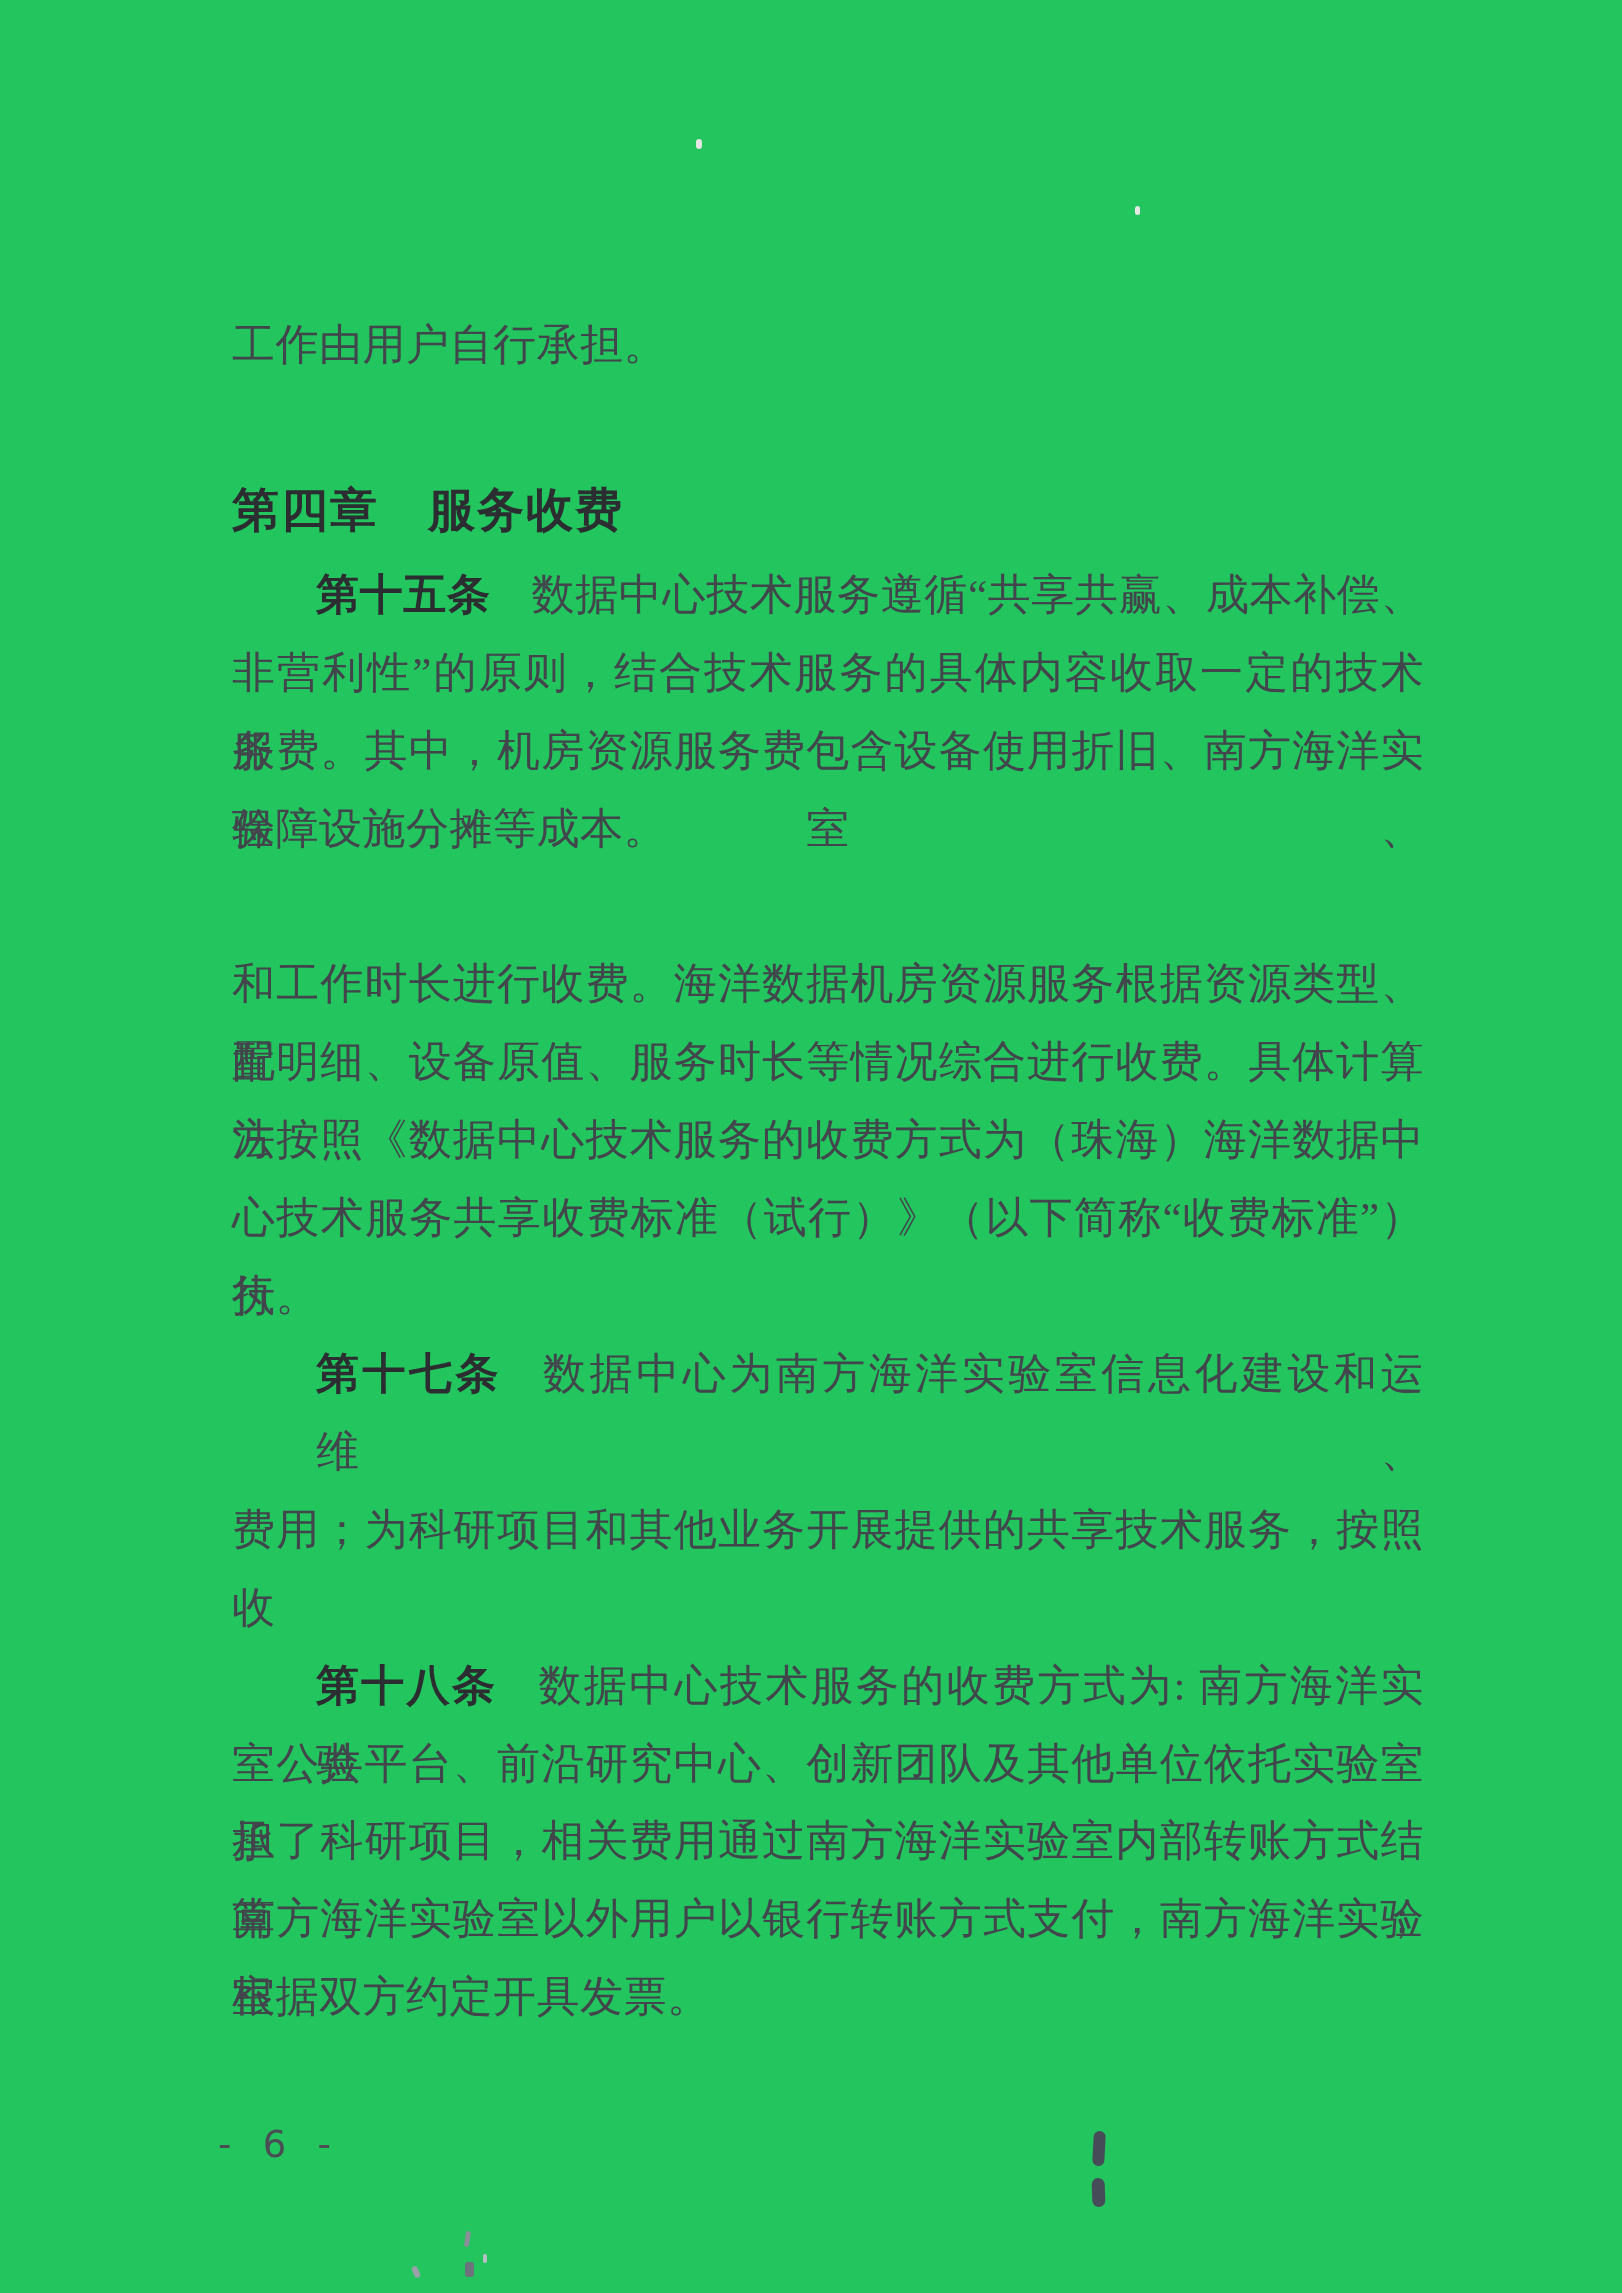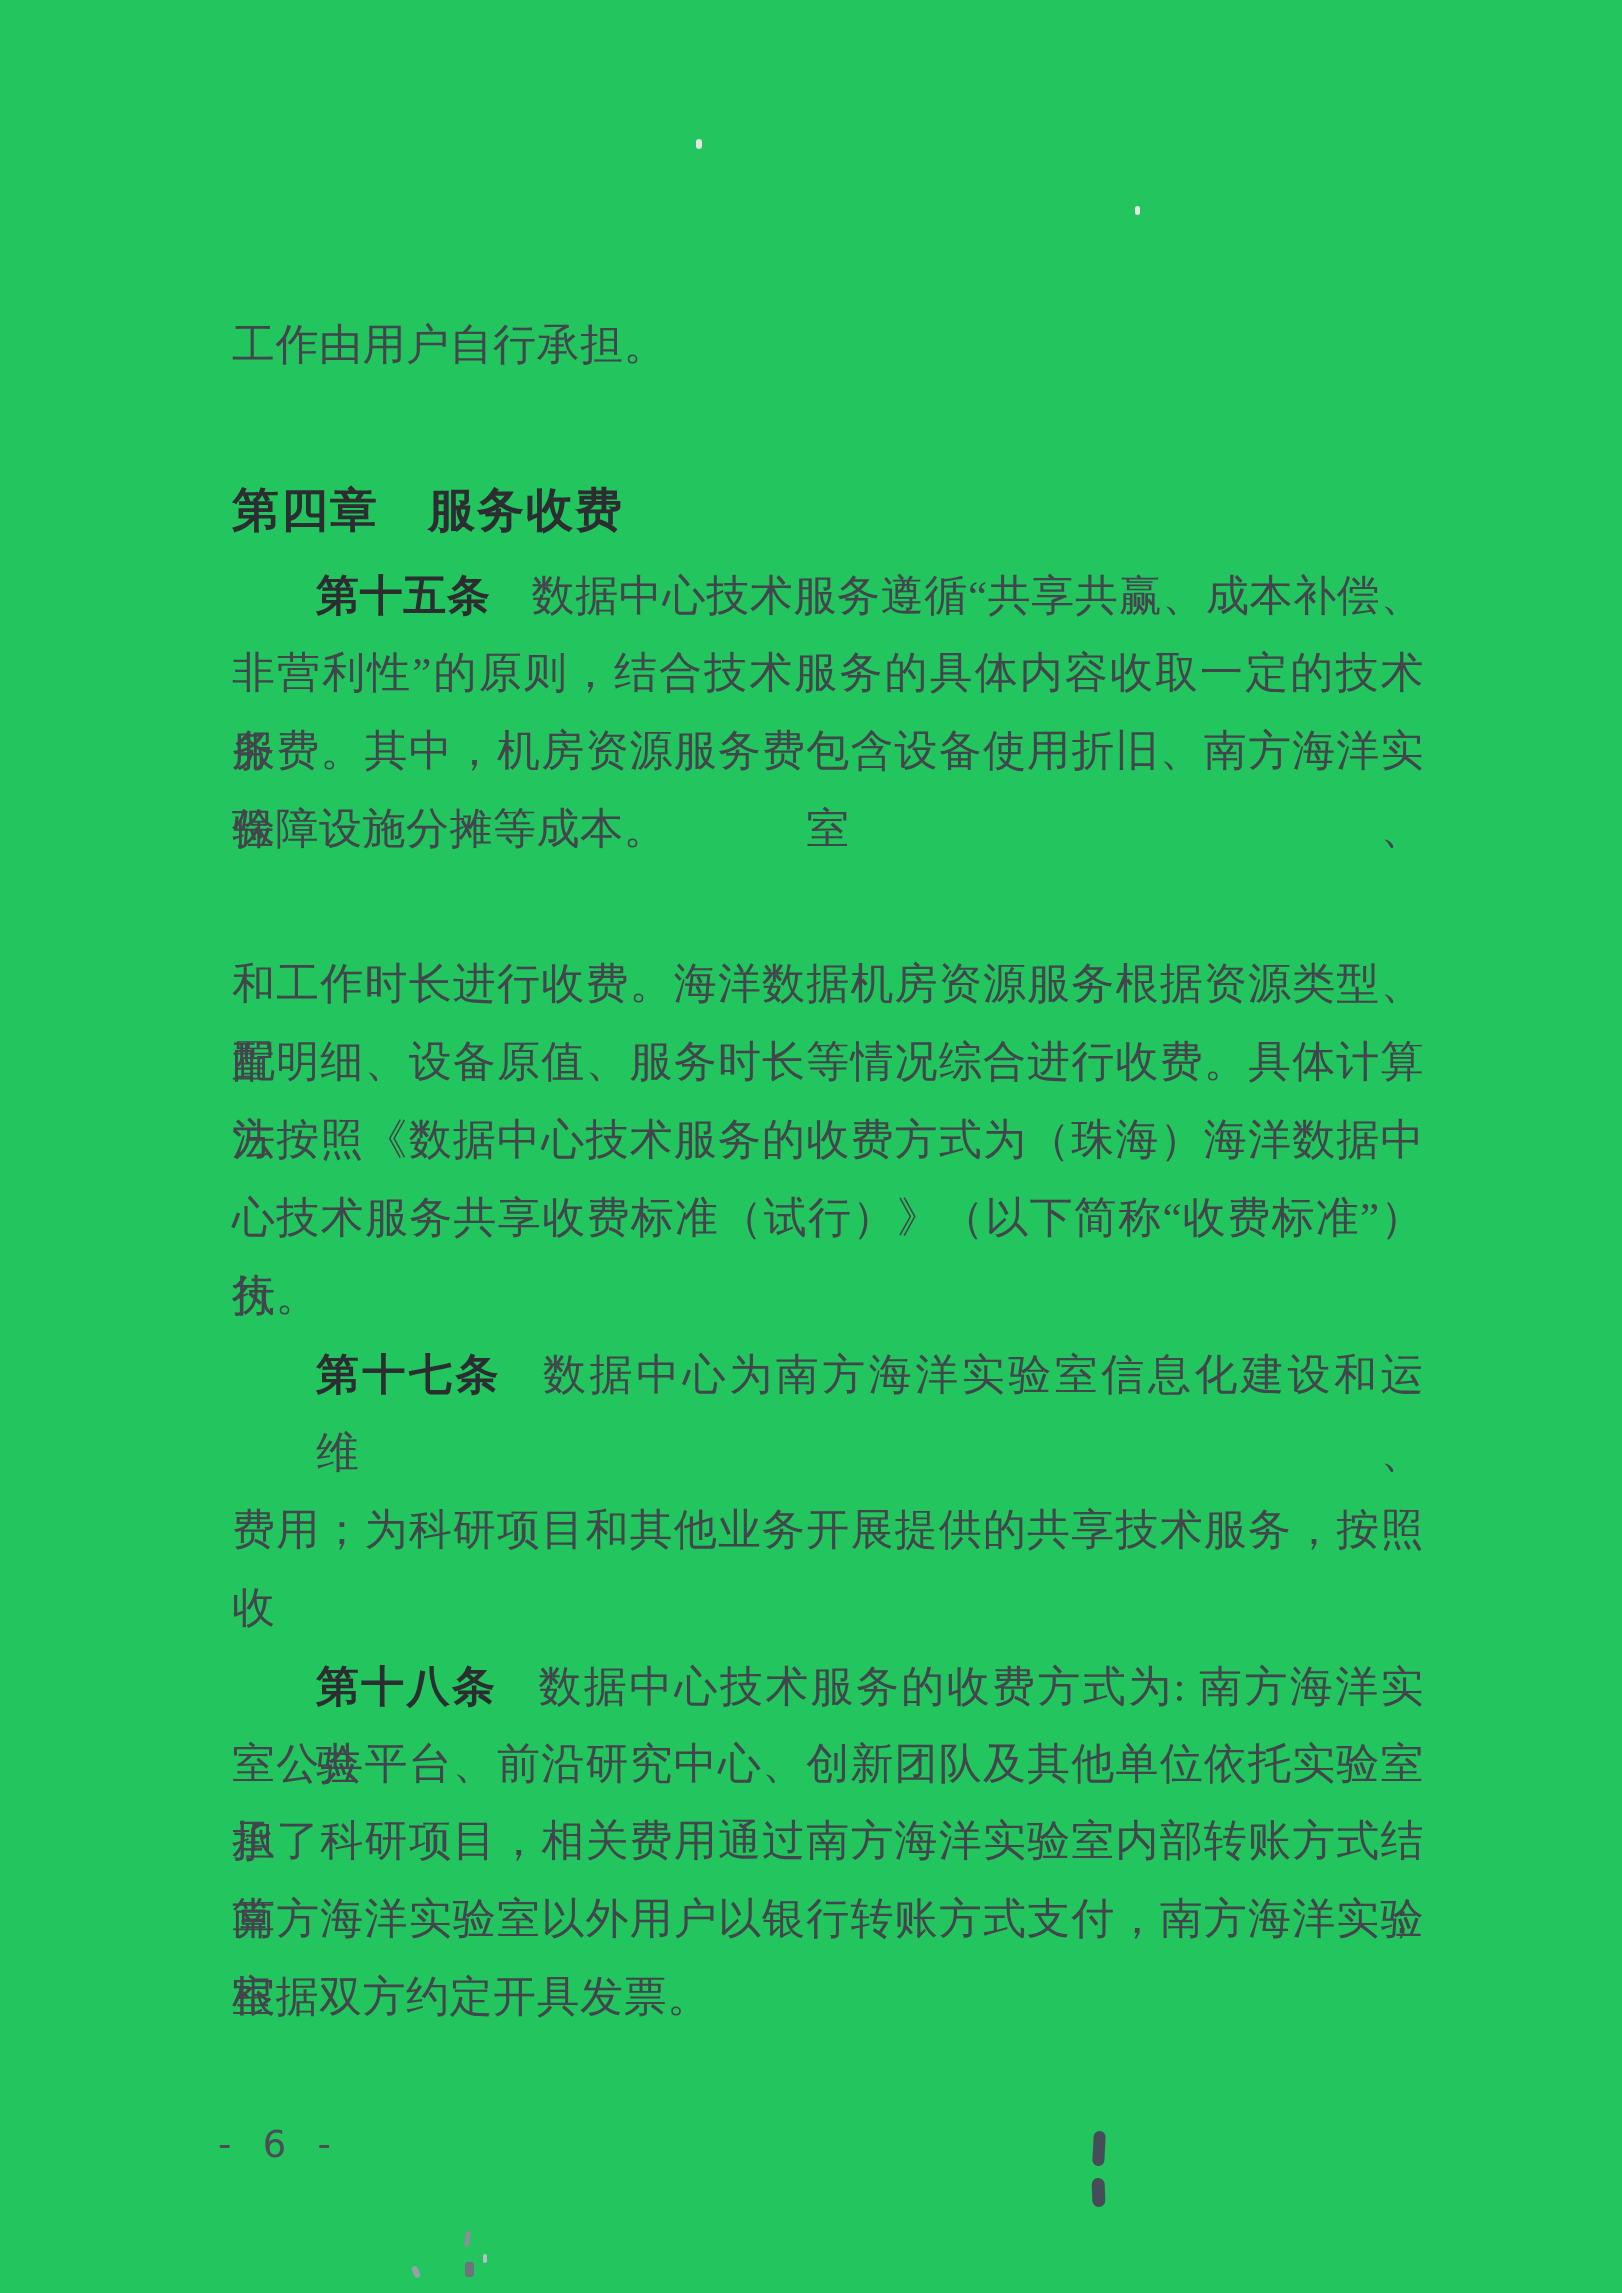--- a/index.html
+++ b/index.html
@@ -34,21 +34,21 @@
     text-align-last: justify;
   }
   .indent {
     padding-left: 84px;
     width: 1108px;
   }
   .term {
     font-weight: 700;
     color: #2b2d31;
     margin-right: 41px;
-    font-family: Liberation Sans, sans-serif;
+    font-family: Liberation Serif, serif;
   }
   .l-heading {
     position: absolute;
     left: 232px;
     top: 463px;
     width: 1192px;
     height: 93px;
     line-height: 93px;
     font-size: 47px;
     font-weight: 700;

